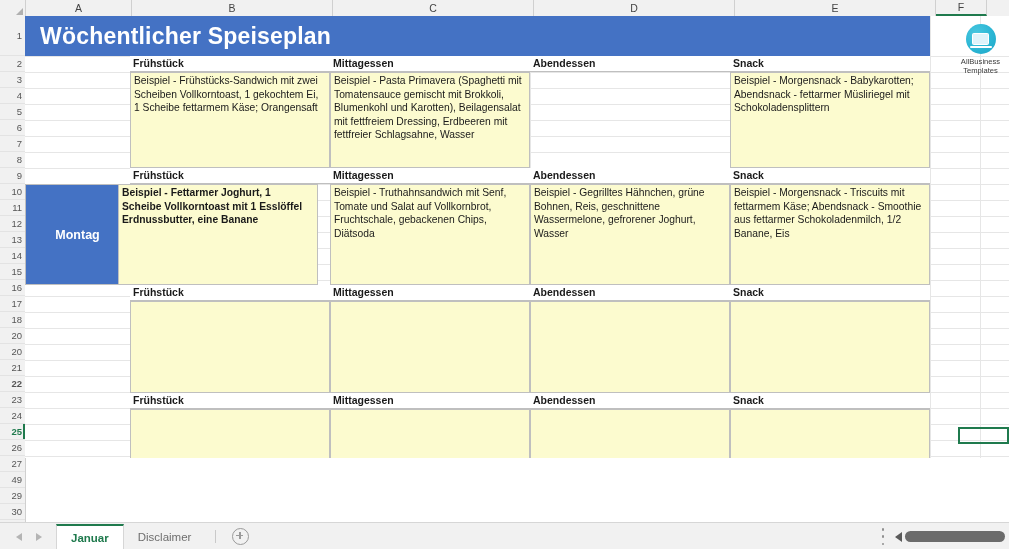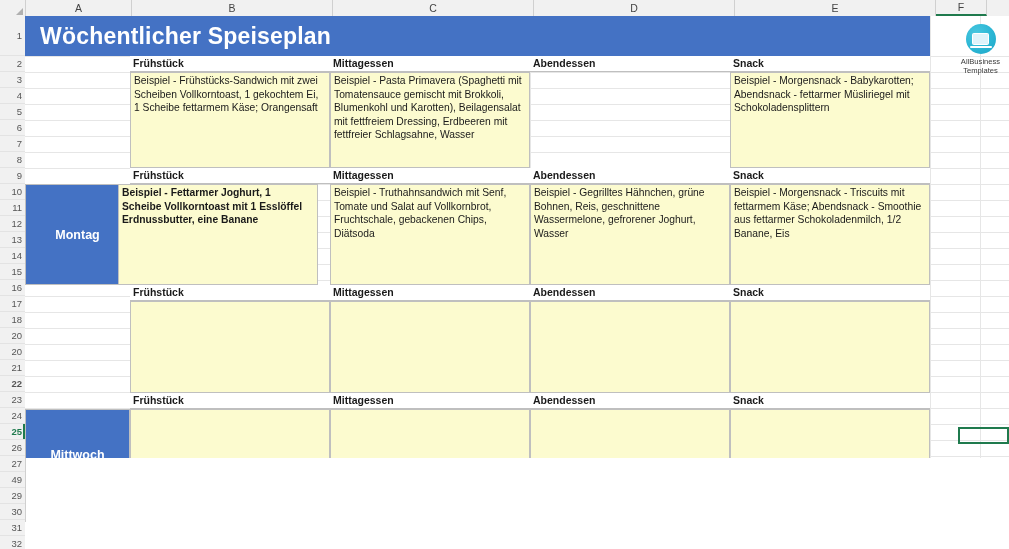--- a/index.html
+++ b/index.html
@@ -264,21 +264,20 @@
     <div class="cell mealcell" style="left:105px;top:285px;width:200px;height:92px;"></div>
     <div class="cell mealcell" style="left:305px;top:285px;width:200px;height:92px;"></div>
     <div class="cell mealcell" style="left:505px;top:285px;width:200px;height:92px;"></div>
     <div class="cell mealcell" style="left:705px;top:285px;width:200px;height:92px;"></div>
 
     <div class="cell hdrcell" style="left:105px;top:377px;width:200px;height:16px;">Frühstück</div>
     <div class="cell hdrcell" style="left:305px;top:377px;width:200px;height:16px;">Mittagessen</div>
     <div class="cell hdrcell" style="left:505px;top:377px;width:200px;height:16px;">Abendessen</div>
     <div class="cell hdrcell" style="left:705px;top:377px;width:200px;height:16px;">Snack</div>
 
-    <div class="cell daycell" style="left:0;top:393px;width:105px;height:91px;">Mittwoch</div>
     <div class="cell mealcell" style="left:105px;top:393px;width:200px;height:91px;"></div>
     <div class="cell mealcell" style="left:305px;top:393px;width:200px;height:91px;"></div>
     <div class="cell mealcell" style="left:505px;top:393px;width:200px;height:91px;"></div>
     <div class="cell mealcell" style="left:705px;top:393px;width:200px;height:91px;"></div>
 
     <div class="cell hdrcell" style="left:105px;top:484px;width:200px;height:16px;">Frühstück</div>
     <div class="cell hdrcell" style="left:305px;top:484px;width:200px;height:16px;">Mittagessen</div>
     <div class="cell hdrcell" style="left:505px;top:484px;width:200px;height:16px;">Abendessen</div>
     <div class="cell hdrcell" style="left:705px;top:484px;width:200px;height:16px;">Snack</div>
 
@@ -296,14 +295,34 @@
       <div class="lap">
         <div class="lapbase"></div>
       </div>
     </div>
     <div class="ltxt">
       <div>AllBusiness</div>
       <div>Templates</div>
     </div>
   </div>
 
+  <div class="bottombar">
+    <div class="navarrows">
+      <div class="arr left"></div>
+      <div class="arr right"></div>
+    </div>
+    <div class="tab active">Januar</div>
+    <div class="tab">Disclaimer</div>
+    <div class="tabsep"></div>
+    <div class="plusbtn"></div>
+    <div class="spacer"></div>
+    <div class="dots">
+        <i></i>
+        <i></i>
+        <i></i>
+      </div>
+    <div class="hscroll">
+      <div class="hs-arrow"></div>
+      <div class="hs-track"></div>
+    </div>
+  </div>
 
 </div>
 
 </body></html>

